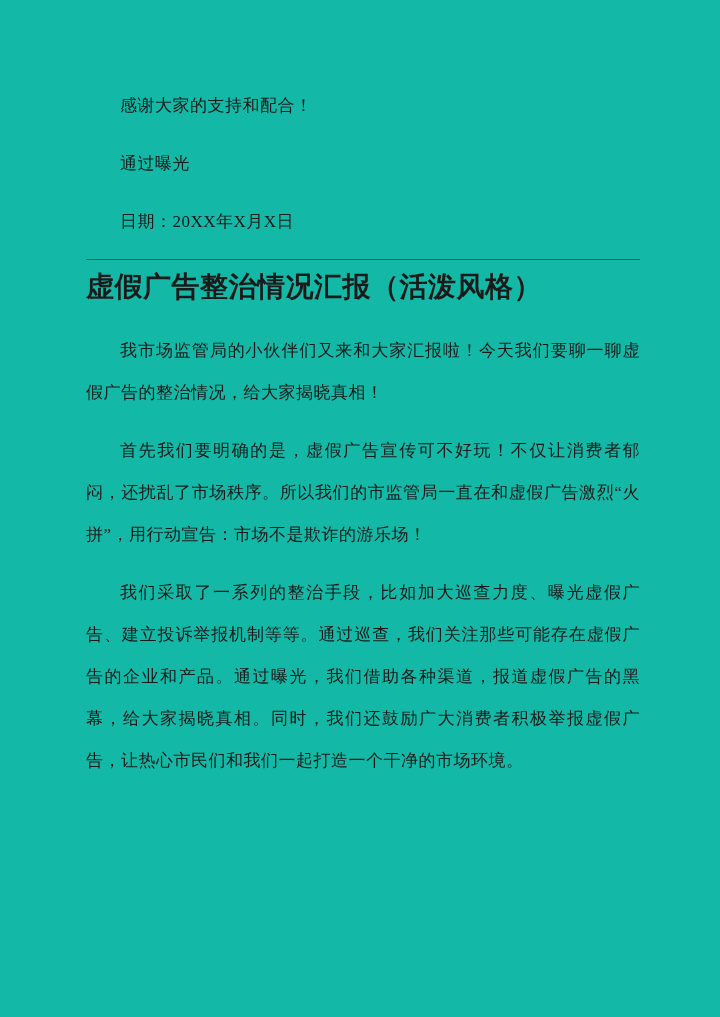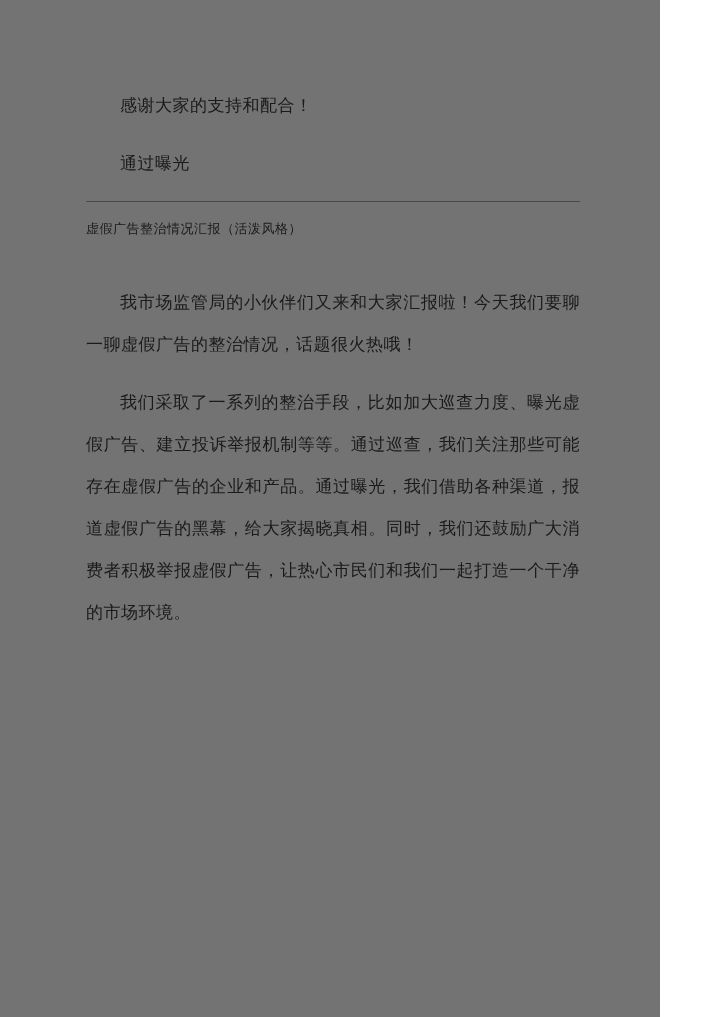--- a/index.html
+++ b/index.html
@@ -2,25 +2,25 @@
 <html><head>
   <meta charset="utf-8">
   <style>
     html, body {
       margin: 0;
       padding: 0;
       background: #ffffff;
     }
     .page {
       position: relative;
-      width: 660px;
+      width: 720px;
       height: 1017px;
       box-sizing: border-box;
       padding: 85px 80px 40px 86px;
-      background: #737373;
+      background: #14b8a6;
       font-family: "Liberation Serif", "DejaVu Serif", serif;
       color: #1a1a1a;
       overflow: hidden;
     }
     .para {
       margin: 0 0 16px 0;
       font-size: 17px;
       line-height: 42px;
       text-align: justify;
       letter-spacing: 0.5px;
@@ -29,39 +29,41 @@
     .indent {
       text-indent: 2em;
     }
     .divider {
       border: none;
       border-top: 1px solid #4a4a4a;
       margin: 8px 0 0 0;
       height: 0;
     }
     .section-title {
-      font-size: 13px;
-      font-weight: normal;
+      font-size: 28px;
+      font-weight: bold;
       line-height: 26px;
-      margin: 14px 0 40px 0;
+      margin: 14px 0 30px 0;
       letter-spacing: 0.5px;
     }
   </style>
 </head>
 <body>
 
 <div class="page">
 
   <div>
     <p class="para indent">感谢大家的支持和配合！</p>
     <p class="para indent">通过曝光</p>
+    <p class="para indent">日期：20XX年X月X日</p>
   </div>
 
   <hr class="divider">
 
   <h1 class="section-title">虚假广告整治情况汇报（活泼风格）</h1>
 
   <div>
-    <p class="para indent">我市场监管局的小伙伴们又来和大家汇报啦！今天我们要聊一聊虚假广告的整治情况，话题很火热哦！</p>
+    <p class="para indent">我市场监管局的小伙伴们又来和大家汇报啦！今天我们要聊一聊虚假广告的整治情况，给大家揭晓真相！</p>
+    <p class="para indent">首先我们要明确的是，虚假广告宣传可不好玩！不仅让消费者郁闷，还扰乱了市场秩序。所以我们的市监管局一直在和虚假广告激烈“火拼”，用行动宣告：市场不是欺诈的游乐场！</p>
     <p class="para indent">我们采取了一系列的整治手段，比如加大巡查力度、曝光虚假广告、建立投诉举报机制等等。通过巡查，我们关注那些可能存在虚假广告的企业和产品。通过曝光，我们借助各种渠道，报道虚假广告的黑幕，给大家揭晓真相。同时，我们还鼓励广大消费者积极举报虚假广告，让热心市民们和我们一起打造一个干净的市场环境。</p>
   </div>
 
 </div>
 
 </body></html>

